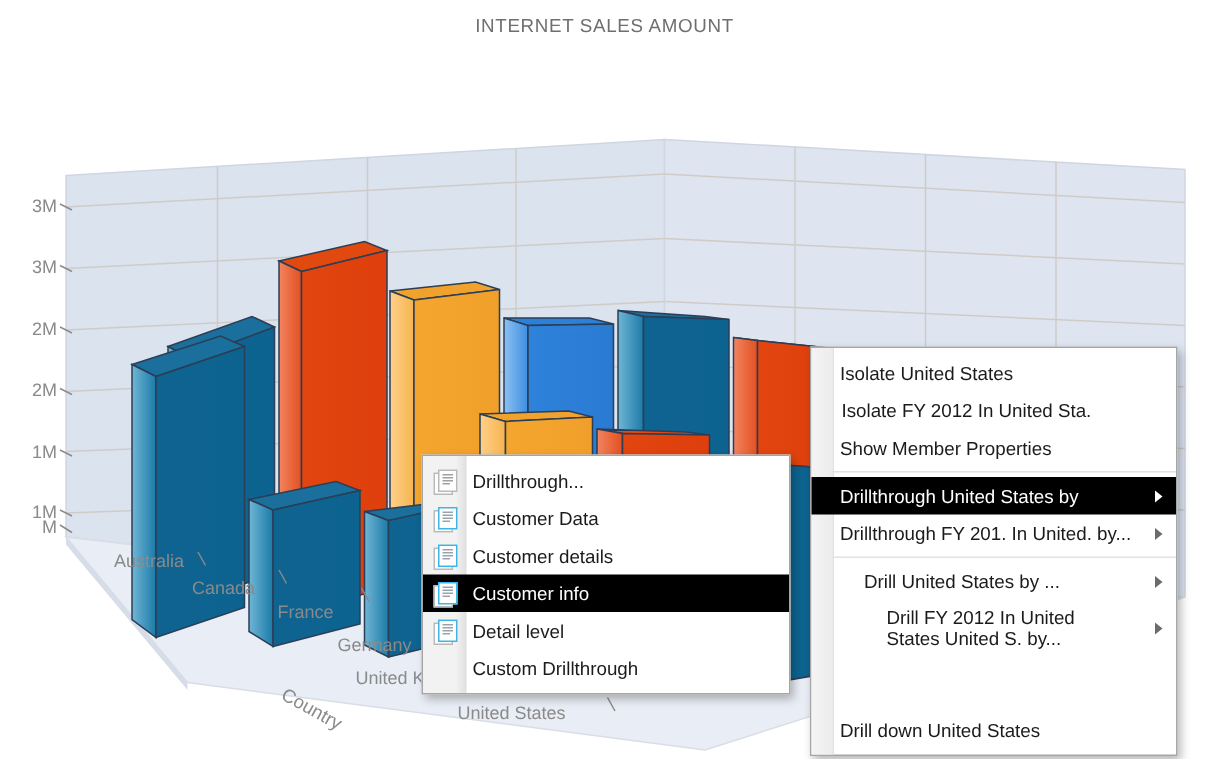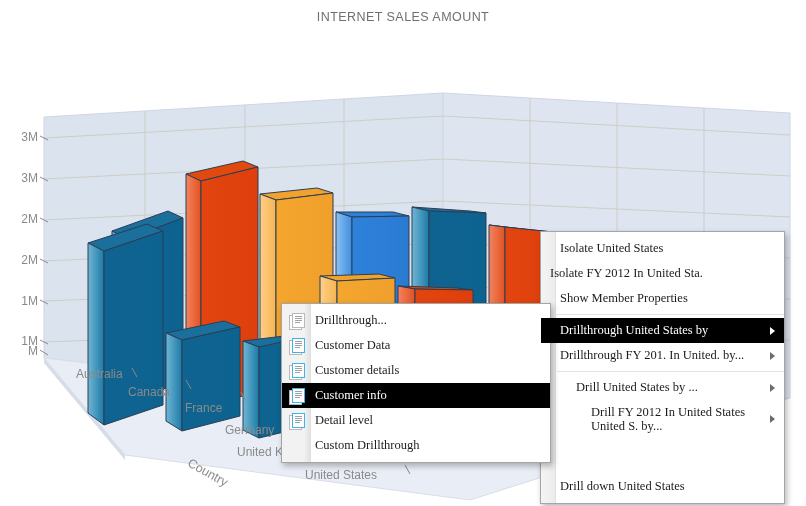--- a/index.html
+++ b/index.html
@@ -45,21 +45,20 @@
   .menu .gutter{
     position:absolute;left:0;top:0;bottom:0;width:28px;
     background:linear-gradient(to right,#f2f2f2 0%,#f2f2f2 78%,#e2e2e2 100%);
     border-right:1px solid #e0e0e0;
   }
   .mi{
     position:relative;display:flex;align-items:center;
     height:25px;padding:0 10px 0 0;cursor:default;
     font-size:12.5px;color:#1b1b1b;white-space:nowrap;
     z-index:2;
-    font-family:Liberation Serif, serif;
   }
   .mi .ico{
     width:28px;min-width:28px;height:25px;
     display:flex;align-items:center;justify-content:center;
   }
   .mi .lbl{flex:1;padding-left:5px;}
   .mi.sel{background:#000000;color:#ffffff;}
   .mi.sel .lbl{color:#ffffff;}
   .sep{height:1px;background:#e2e2e2;margin:3px 0 3px 0;position:relative;z-index:2;}
 
@@ -279,21 +278,21 @@
   <div class="axlabel" style="left:305px;top:468px;">United States</div>
 
   <div class="axis-title" style="left:192px;top:456px;transform:rotate(29deg);transform-origin:left top;">Country</div>
 
   <div class="menu" style="left:540px;top:231px;width:245px;padding:4px 0;">
     <div class="gutter" style="width:14px;background:linear-gradient(to right,#f4f4f4,#ececec);"></div>
 
     <div class="mi" style="padding-left:14px;">
       <span class="lbl">Isolate United States</span>
     </div>
-    <div class="mi" style="padding-left:4px;">
+    <div class="mi" style="padding-left:15px;">
       <span class="lbl">Isolate FY 2012 In United Sta.</span>
     </div>
     <div class="mi" style="padding-left:14px;">
       <span class="lbl">Show Member Properties</span>
     </div>
     <div class="sep" style="margin-left:14px;"></div>
 
     <div class="mi sel" style="padding-left:14px;">
       <span class="lbl">Drillthrough United States by</span>
       <span class="arrow"></span>
@@ -310,21 +309,21 @@
     </div>
     <div class="mi two" style="padding-left:14px;">
       <span class="lbl">Drill FY 2012 In United States United S. by...</span>
       <span class="arrow"></span>
     </div>
     <div class="mi" style="padding-left:14px;margin-top:36px;">
       <span class="lbl">Drill down United States</span>
     </div>
   </div>
 
-  <div class="menu" style="left:281px;top:303px;width:270px;padding:4px 0;">
+  <div class="menu" style="left:281px;top:303px;width:246px;padding:4px 0;">
     <div class="gutter"></div>
 
     <div class="mi">
       <span class="ico">
         <span class="docico gray">
           <span class="back"></span>
           <span class="front">
               <span class="ln a"></span>
               <span class="ln b"></span>
               <span class="ln c"></span>

